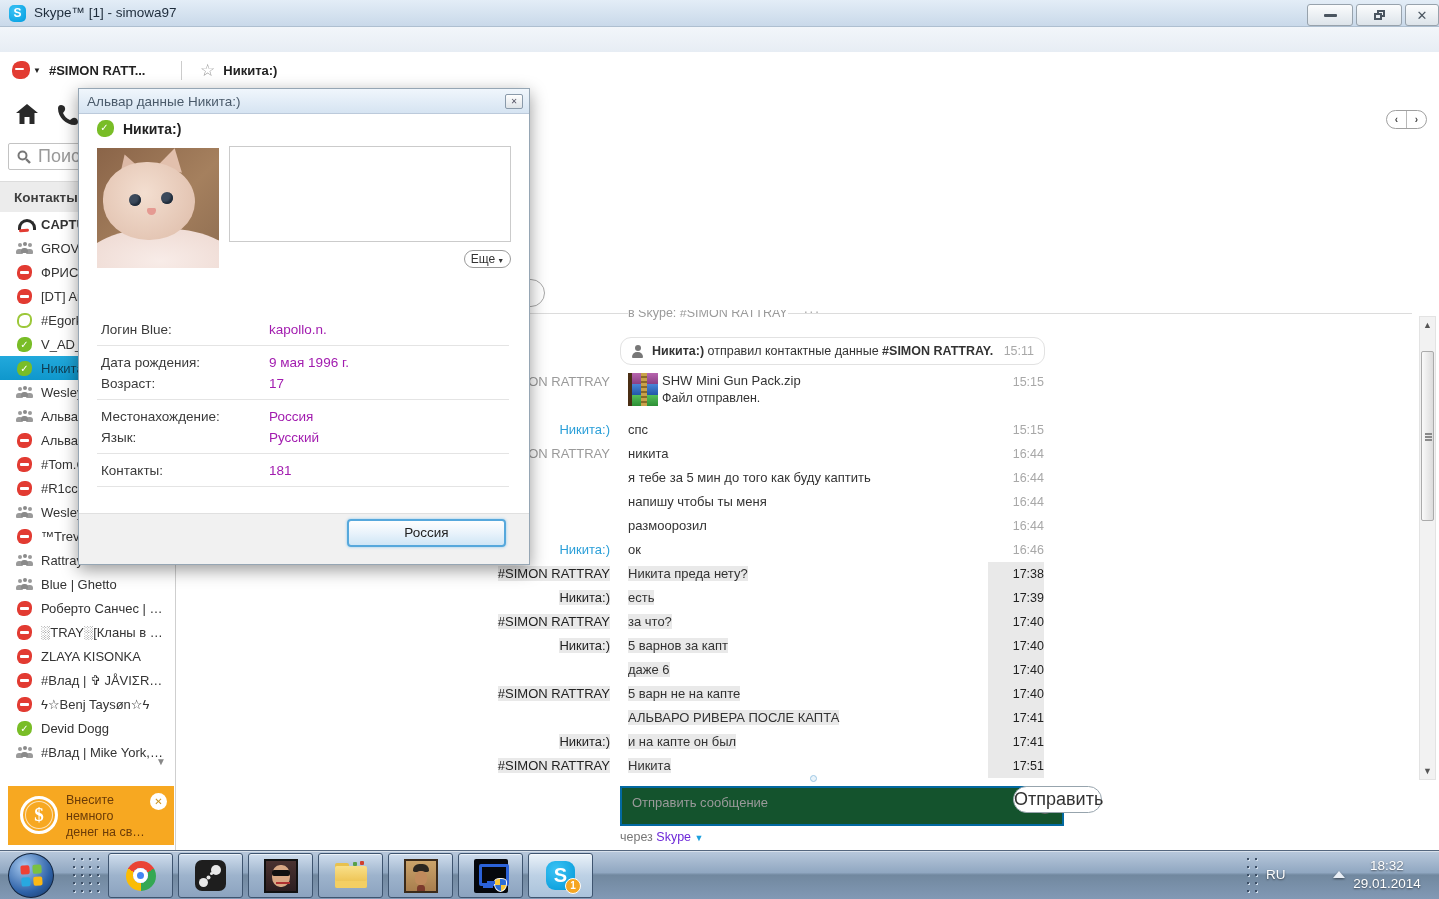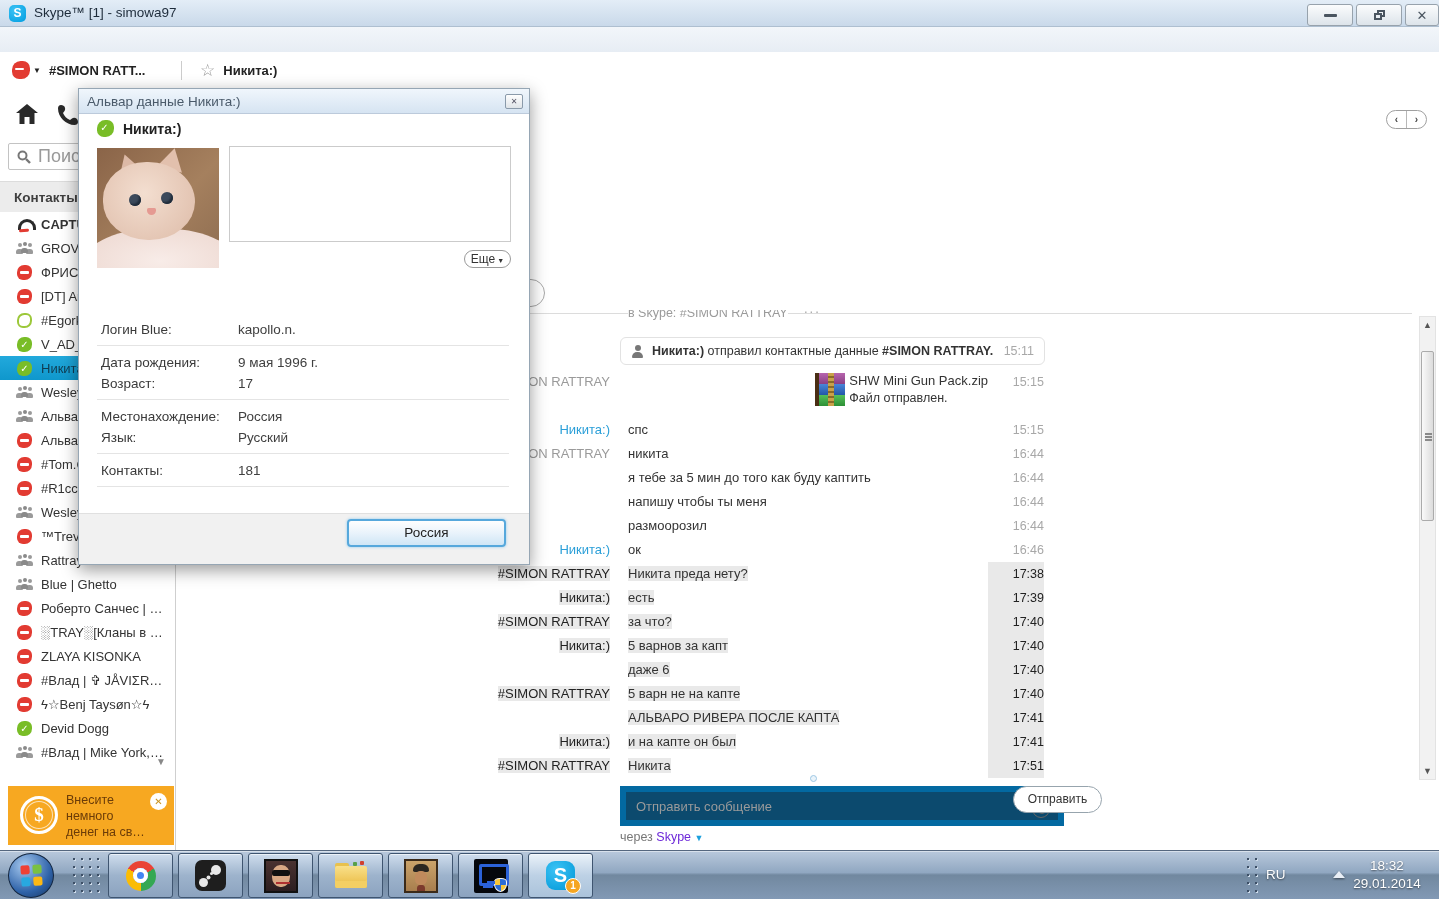--- a/index.html
+++ b/index.html
@@ -80,58 +80,58 @@
   .chat { position:absolute; left:176px; top:88px; width:1263px; height:762px; background:#fff; }
   .alert-pill { position:absolute; left:322px; top:191px; width:47px; height:28px; border:1px solid #a8a8a8; border-radius:14px; background:#fff; z-index:5; }
   .alert-pill span { position:absolute; right:13px; top:4px; font-weight:bold; font-size:15px; color:#222; }
   .nav-pill { position:absolute; left:1210px; top:22px; width:41px; height:19px; border:1px solid #a0a0a0; border-radius:10px; display:flex; }
   .nav-pill div { flex:1; text-align:center; font-size:10px; color:#444; line-height:17px; font-weight:bold; }
   .nav-pill div:first-child { border-right:1px solid #b8b8b8; }
   .chat-sep { position:absolute; left:0; top:225px; width:1236px; height:1px; background:#dcdcdc; }
   .history-dots { position:absolute; left:628px; top:213px; color:#a8a8a8; font-size:13px; letter-spacing:2px; }
   .clipped-msg { position:absolute; left:452px; top:222px; height:13px; overflow:hidden; background:#fff; }
   .clipped-msg span { display:block; margin-top:-4px; color:#9a9a9a; font-size:12.5px; }
-  .notif-card { position:absolute; left:444px; top:249px; width:425px; height:28px; border:1px solid #e2e2e2; border-radius:6px;
+  .notif-card { position:absolute; left:444px; top:249px; width:425px; height:28px; border:1px solid #e2e2e2; border-radius:11px;
     display:flex; align-items:center; padding:0 10px; }
   .notif-text { margin-left:8px; font-size:12.5px; color:#333; white-space:nowrap; }
   .notif-text b { font-weight:bold; }
   .notif-time { margin-left:auto; color:#a8a8a8; font-size:12.5px; }
   .person-icon { position:relative; width:13px; height:13px; }
   .person-icon::before { content:""; position:absolute; left:3.5px; top:0; width:6px; height:6px; border-radius:50%; background:#777; }
   .person-icon::after { content:""; position:absolute; left:1px; top:7px; width:11px; height:6px; border-radius:5px 5px 1px 1px; background:#777; }
 
   .messages { position:absolute; left:0; top:282px; width:868px; }
   .msg-row { display:flex; align-items:flex-start; min-height:24px; line-height:24px; }
   .msg-author { width:434px; text-align:right; font-size:13px; color:#9a9a9a; white-space:nowrap; }
   .msg-body { flex:1; margin-left:18px; font-size:13px; color:#333; }
   .msg-time { width:56px; text-align:right; font-size:12.5px; color:#a8a8a8; }
   .msg-row.self .msg-author { color:#2b9fd8; }
   .msg-row.hl .msg-author, .msg-row.hl .msg-time { color:#222; }
   .msg-row.hl .msg-author span, .msg-row.hl .msg-time, .msg-row.hl .msg-text { background:#e9e9e9; }
-  .file-block { display:flex; margin:3px 0 6px 0; line-height:normal;justify-content:flex-end; }
+  .file-block { display:flex; margin:3px 0 6px 0; line-height:normal; }
   .rar-icon { position:relative; width:30px; height:33px; flex:0 0 30px; border-left:4px solid #4a2e14; }
   .rar-icon i { display:block; height:11px; }
   .rar-icon i:nth-child(1){ background:linear-gradient(#b765ae,#8a3f84); }
   .rar-icon i:nth-child(2){ background:linear-gradient(#4a85d8,#2257a8); }
   .rar-icon i:nth-child(3){ background:linear-gradient(#55c05a,#2d8f35); }
   .rar-icon::after { content:""; position:absolute; left:9px; top:0; width:6px; height:33px;
     background:repeating-linear-gradient(#c9a14a 0 3px, #8a6a28 3px 5px); }
   .file-lines { margin-left:4px; }
   .file-name { font-size:13px; color:#333; }
   .file-status { font-size:12.5px; color:#333; margin-top:3px; }
   .msg-row.file-row { min-height:48px; }
   .typing-dot { position:absolute; left:634px; top:687px; width:7px; height:7px; border:1px solid #9ec7e4; border-radius:50%; background:#eaf4fb; }
 
-  .input-box { position:absolute; left:444px; top:698px; width:444px; height:40px; border:6px solid #0369a1; background:#0c4a6e; }
+  .input-box { position:absolute; left:444px; top:698px; width:444px; height:40px; border:2px solid #0369a1; background:#14532d; }
   .input-ph { position:absolute; left:10px; top:7px; color:#9a9a9a; font-size:13px; }
   .smiley { position:absolute; right:8px; top:8px; width:18px; height:18px; border:1.5px solid #666; border-radius:50%; }
   .smiley::before { content:""; position:absolute; left:3.5px; top:4.5px; width:2.5px; height:2.5px; border-radius:50%; background:#666; box-shadow:6px 0 0 #666; }
   .smiley::after { content:""; position:absolute; left:3.5px; top:8px; width:8px; height:4px; border:1.5px solid #666; border-top:none; border-radius:0 0 8px 8px; }
   .send-btn { position:absolute; left:837px; top:698px; width:89px; height:27px; border:1.5px solid #97a4ad; border-radius:14px;
-    background:#fff; text-align:center; line-height:24px; font-size:12px; color:#333; }
+    background:#fff; text-align:center; line-height:24px; font-size:18px; color:#333; }
   .via-row { position:absolute; left:444px; top:742px; font-size:12.5px; color:#777; }
   .via-row .via-skype { color:#6d28d9; }
   .via-row .via-caret { color:#1ca0dd; font-size:9px; }
 
   .vscroll { position:absolute; left:1243px; top:228px; width:17px; height:464px; background:#f2f2f2; border:1px solid #e3e3e3; }
   .vs-up, .vs-down { position:absolute; left:0; width:15px; text-align:center; color:#555; font-size:9px; }
   .vs-up { top:3px; } .vs-down { bottom:3px; }
   .vs-thumb { position:absolute; left:1px; top:34px; width:13px; height:170px; border:1px solid #ababab; border-radius:2px;
     background:linear-gradient(90deg,#fafafa,#dcdcdc); }
   .vs-thumb::after { content:""; position:absolute; left:2.5px; top:81px; width:7px; height:1.5px; background:#8a8a8a;
@@ -158,21 +158,21 @@
   .kit-eye-l { position:absolute; left:32px; top:46px; width:12px; height:12px; border-radius:50%; background:#3c4a5c; box-shadow:inset -2px -2px 2px #202c3a; }
   .kit-eye-r { position:absolute; left:64px; top:44px; width:12px; height:12px; border-radius:50%; background:#3c4a5c; box-shadow:inset -2px -2px 2px #202c3a; }
   .kit-nose { position:absolute; left:50px; top:60px; width:9px; height:7px; border-radius:2px 2px 6px 6px; background:#e59a92; }
   .mood-box { position:absolute; left:150px; top:57px; width:282px; height:96px; border:1px solid #cbcbcb; background:#fff; }
   .more-btn { position:absolute; left:385px; top:161px; width:47px; height:18px; border:1px solid #9a9a9a; border-radius:9px;
     background:#fff; text-align:center; font-size:12px; color:#333; line-height:16px; }
   .more-btn .caret { font-size:7px; color:#333; margin-left:2px; }
   .fields { position:absolute; left:22px; top:230px; width:412px; }
   .f-row { display:flex; height:21px; line-height:21px; }
   .f-label { width:137px; font-size:13.5px; color:#3a3a3a; }
-  .f-value { font-size:13.5px; color:#404040; }
+  .f-value { font-size:13.5px; color:#a21caf;margin-left:31px; }
   .f-sep { border:none; height:1px; background:#e4e4e4; margin:5px 0 6px -4px; width:412px; }
   .dlg-footer { position:absolute; left:0; top:424px; width:450px; height:51px; background:#f1f1f1; border-top:1px solid #e0e0e0; }
   .close-btn { position:absolute; left:268px; top:5px; width:159px; height:28px; border:2px solid #56a8dc; border-radius:4px;
     background:linear-gradient(#fefefe,#e9f3fb 50%,#cfe6f6); box-shadow:0 0 3px #8ec9ee;
     text-align:center; line-height:24px; font-size:13.5px; color:#222; }
 
   
   .taskbar { position:absolute; left:0; top:850px; width:100%; height:49px;
     background:linear-gradient(180deg,#b9c9dc 0%,#90a7c1 45%,#71889f 50%,#8299b5 100%); border-top:1px solid #55677e;
     box-shadow:inset 0 1px 0 rgba(255,255,255,.45); }

